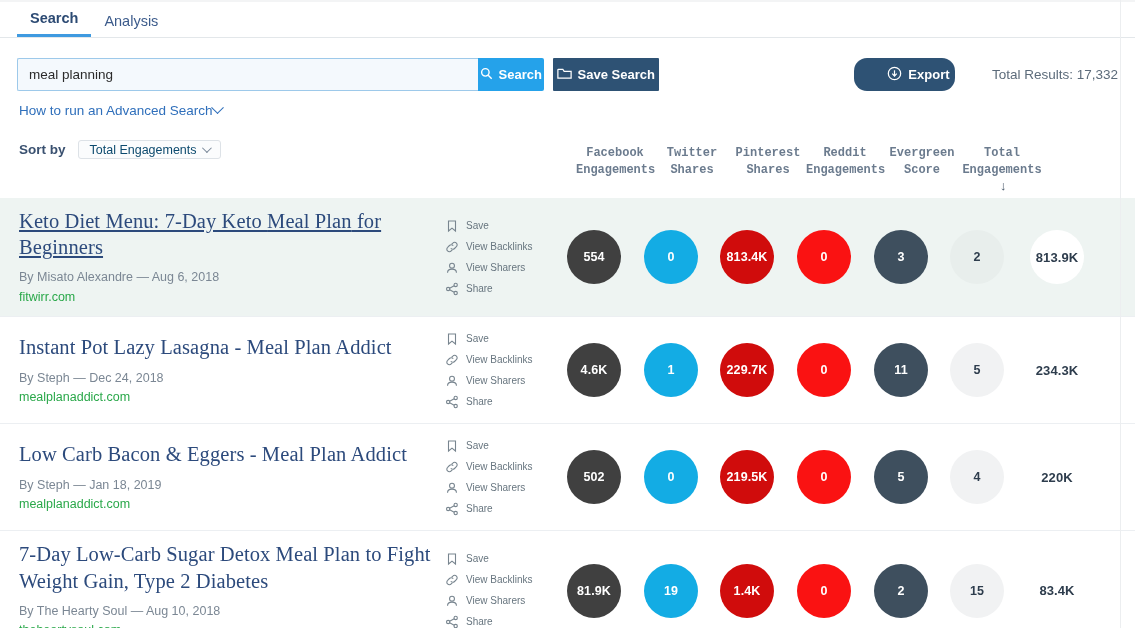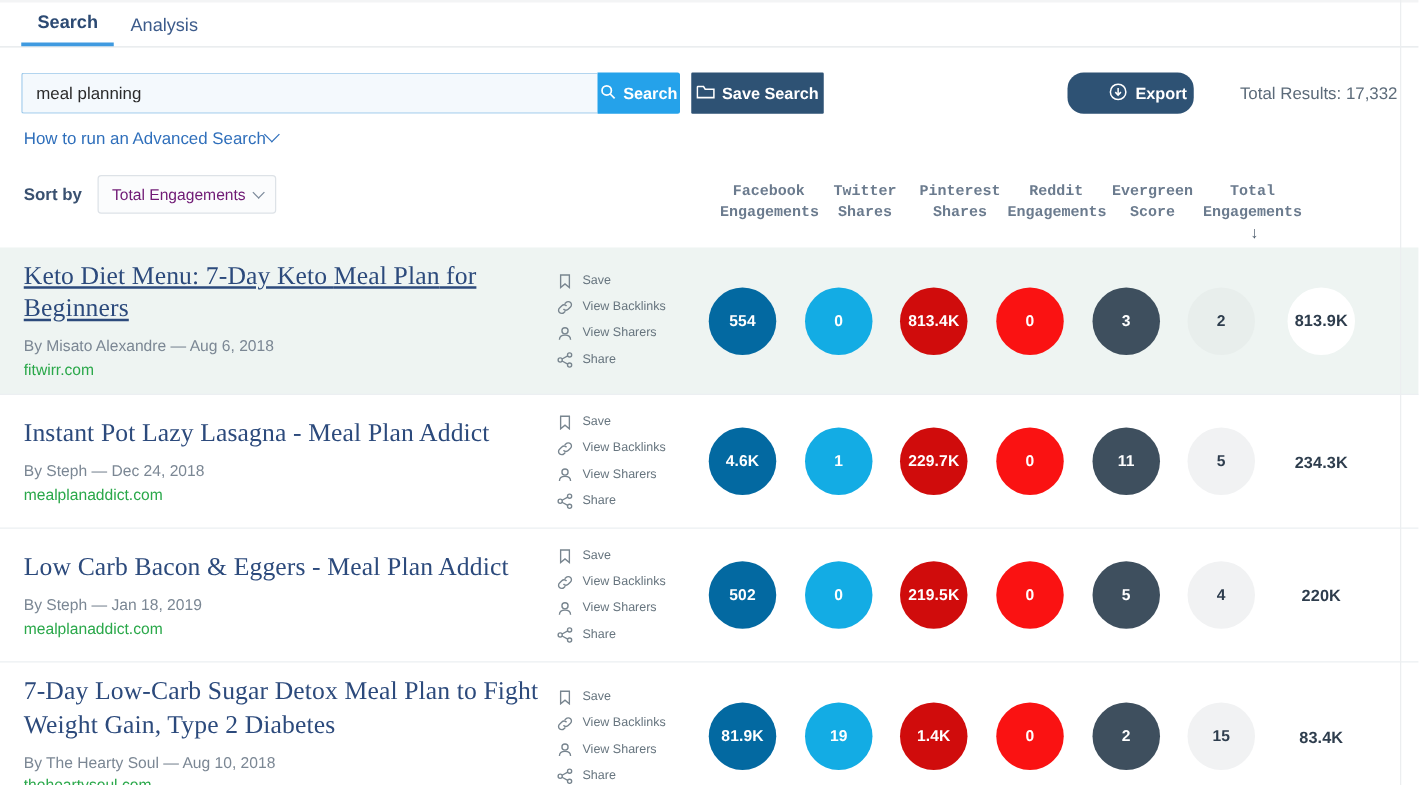--- a/index.html
+++ b/index.html
@@ -144,30 +144,30 @@
     align-items: center;
   }
   .sort-label {
     font-size: 13.5px;
     font-weight: bold;
     color: #3a5170;
     margin-right: 12px;
   }
   .sort-select {
     width: 143px;
-    height: 31px;
+    height: 19px;
     border: 1px solid #dde2e7;
     border-radius: 3px;
     background: #fbfcfd;
     display: flex;
     align-items: center;
     justify-content: space-between;
     padding: 0 11px;
     font-size: 12.5px;
-    color: #701a75;
+    color: #0c4a6e;
     cursor: pointer;
   }
   .chev-down-sm {
     display: inline-block;
     width: 7px; height: 7px;
     border-right: 1.4px solid #7a8899;
     border-bottom: 1.4px solid #7a8899;
     transform: rotate(45deg) translateY(-2px);
   }
 
@@ -277,21 +277,21 @@
     width: 54px; height: 54px;
     border-radius: 50%;
     display: flex;
     align-items: center;
     justify-content: center;
     font-size: 12.5px;
     font-weight: bold;
     color: #ffffff;
     letter-spacing: 0.1px;
   }
-  .bub.facebook  { background: #0369a1; }
+  .bub.facebook  { background: #404040; }
   .bub.twitter   { background: #13ace4; }
   .bub.pinterest { background: #d00c0c; }
   .bub.reddit    { background: #fa1212; }
   .bub.links     { background: #3e4f5e; }
   .bub.evergreen { background: #f1f2f3; color: #2e3d4d; }
   .bub.total     { background: transparent; color: #2e3d4d; font-size: 13px; }
   .row.highlight .bub.evergreen { background: #e8eeec; }
   .row.highlight .bub.total { background: #ffffff; }
 
   

